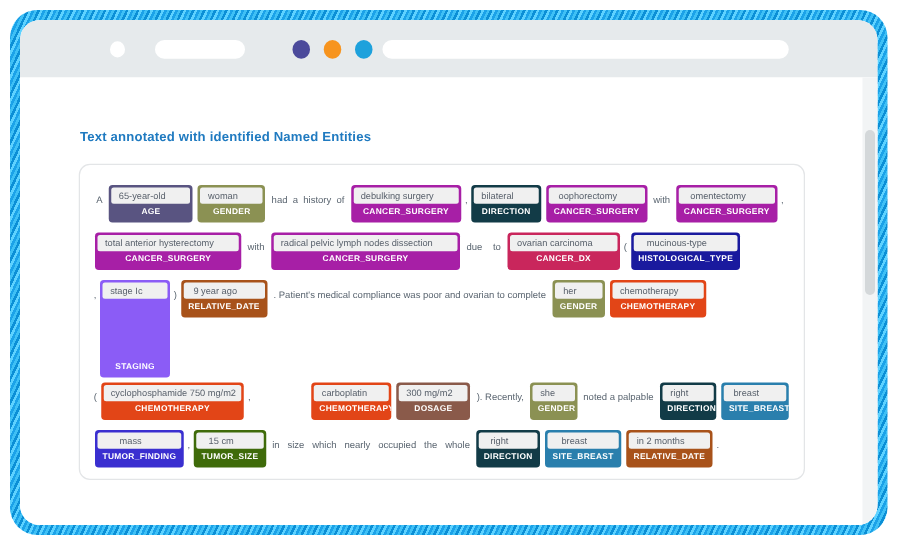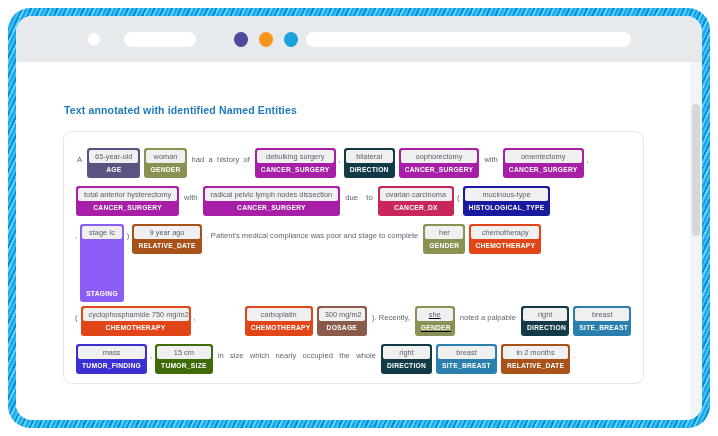--- a/index.html
+++ b/index.html
@@ -147,21 +147,21 @@
     border-radius: 3px;
     margin: 0 2px;
     padding: 2px;
     overflow: hidden;
   }
   .ent .ent-text {
     background: #f0f0f0;
     color: #58606b;
     font-size: 7.4px;
     line-height: 12px;
-    padding: 1px 6px 0 6px;
+    padding: 1px 20px 0 6px;
     border-radius: 2px;
     text-align: center;
     white-space: nowrap;
   }
   .ent .ent-label {
     color: #ffffff;
     font-size: 6.7px;
     font-weight: bold;
     line-height: 12px;
     padding: 1px 4px 0 4px;
@@ -252,21 +252,21 @@
             <span class="tok tight">,</span>
             <span class="ent" style="background: #8b5cf6; gap: 48px;">
               <span class="ent-text">stage Ic</span>
               <span class="ent-label">STAGING</span>
             </span>
             <span class="tok tight">)</span>
             <span class="ent" style="background: rgb(168, 82, 26);">
               <span class="ent-text">9 year ago</span>
               <span class="ent-label">RELATIVE_DATE</span>
             </span>
-            <span class="tok">. Patient's medical compliance was poor and stage to complete</span>
+            <span class="tok">. Patient's medical compliance was poor and ovarian to complete</span>
             <span class="ent" style="background: rgb(139, 145, 83);">
               <span class="ent-text">her</span>
               <span class="ent-label">GENDER</span>
             </span>
             <span class="ent" style="background: rgb(226, 69, 23);">
               <span class="ent-text">chemotherapy</span>
               <span class="ent-label">CHEMOTHERAPY</span>
             </span>
           </div>
           <div class="ner-row">
@@ -278,21 +278,21 @@
             <span class="tok tight">,</span>
             <span class="ent" style="background: rgb(226, 69, 23); margin-left: 48px;">
               <span class="ent-text">carboplatin</span>
               <span class="ent-label">CHEMOTHERAPY</span>
             </span>
             <span class="ent" style="background: rgb(138, 90, 74);">
               <span class="ent-text">300 mg/m2</span>
               <span class="ent-label">DOSAGE</span>
             </span>
             <span class="tok">). Recently,</span>
-            <span class="ent" style="background: rgb(139, 145, 83); text-decoration: underline;">
+            <span class="ent" style="background: rgb(139, 145, 83);">
               <span class="ent-text">she</span>
               <span class="ent-label">GENDER</span>
             </span>
             <span class="tok">noted a palpable</span>
             <span class="ent" style="background: rgb(18, 59, 71);">
               <span class="ent-text">right</span>
               <span class="ent-label">DIRECTION</span>
             </span>
             <span class="ent" style="background: rgb(42, 127, 173);">
               <span class="ent-text">breast</span>

